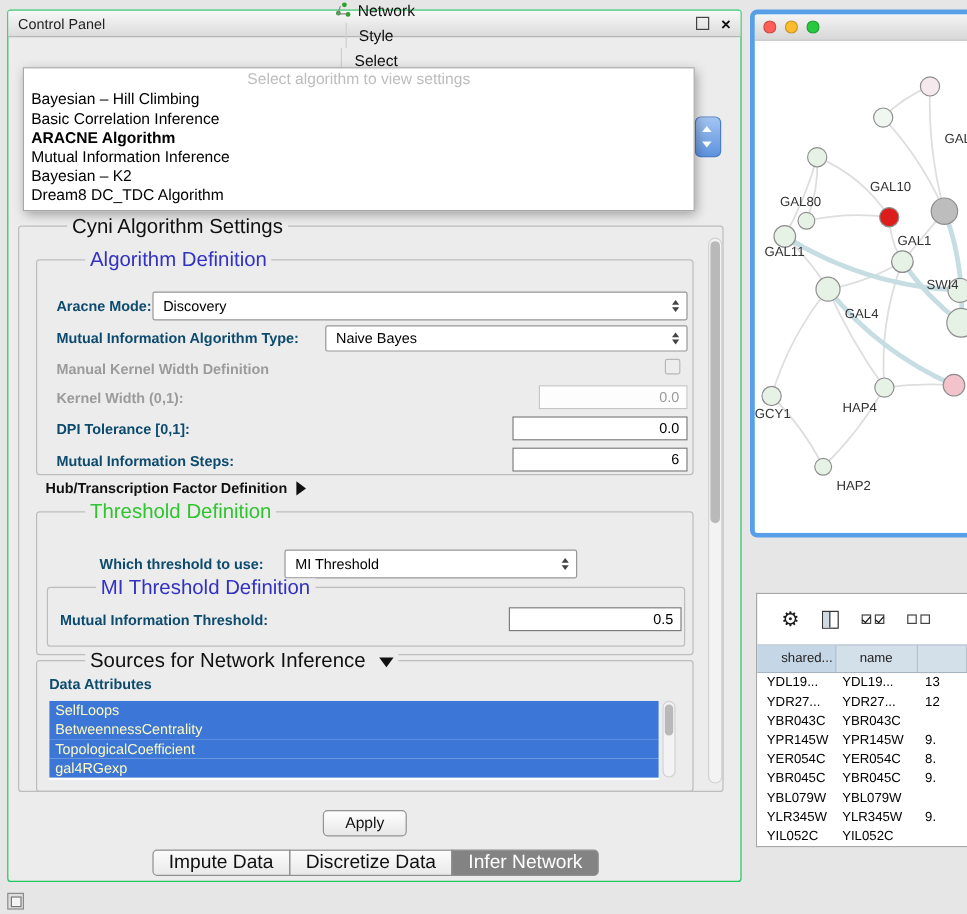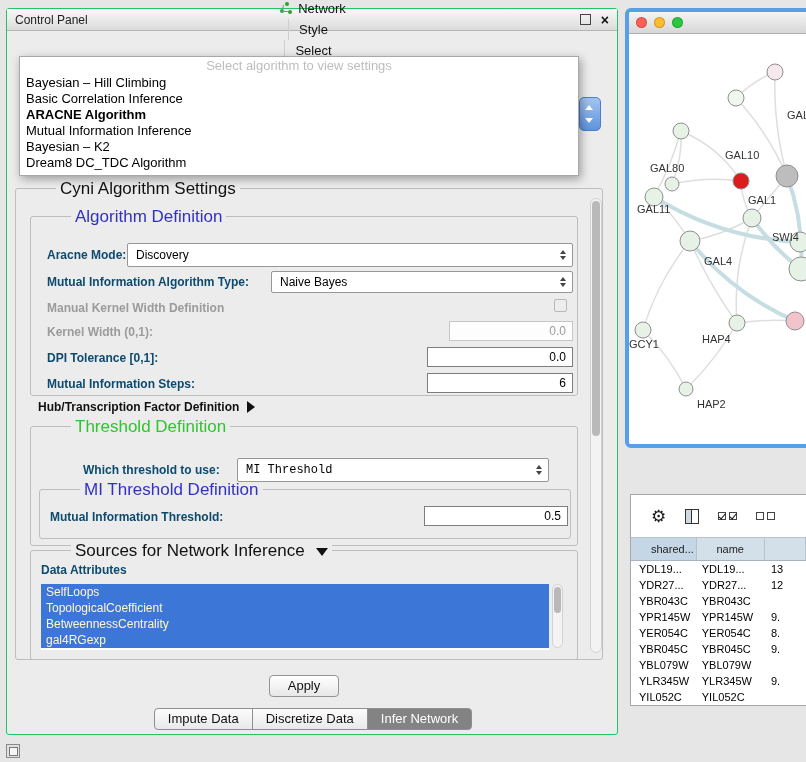--- a/index.html
+++ b/index.html
@@ -51,21 +51,21 @@
 
   .attr-list{position:absolute;background:#fff;overflow:hidden;}
   .attr-item{height:16px;line-height:16px;background:#3c77d8;color:#fef9c3;font-size:12px;padding-left:5px;white-space:nowrap;}
 
   .vscroll{position:absolute;background:#f3f3f3;border:1px solid #d2d2d2;border-radius:7px;box-sizing:border-box;}
   .vthumb{position:absolute;left:1px;right:1px;background:#b9b9b9;border-radius:6px;}
 
   .apply-btn{position:absolute;left:262px;top:666px;width:70px;height:22px;border:1px solid #949494;border-radius:4px;background:linear-gradient(#ffffff,#e7e7e7);font-size:13px;text-align:center;line-height:20px;color:#111;box-sizing:border-box;}
 
   .bottom-tab-bar{position:absolute;left:0;top:699px;width:612px;height:22px;display:flex;justify-content:center;}
-  .btab{height:22px;line-height:20px;font-size:13px;padding:0 13px;background:linear-gradient(#fcfcfc,#e9e9e9);border:1px solid #8f8f8f;box-sizing:border-box;margin-left:-1px;color:#111;white-space:nowrap;}
+  .btab{height:22px;line-height:20px;font-size:16px;padding:0 13px;background:linear-gradient(#fcfcfc,#e9e9e9);border:1px solid #8f8f8f;box-sizing:border-box;margin-left:-1px;color:#111;white-space:nowrap;}
   .btab:first-child{border-radius:4px 0 0 4px;margin-left:0;}
   .btab:last-child{border-radius:0 4px 4px 0;}
   .btab.btab-active{background:#838383;color:#fff;}
 
   
   .net-window{position:absolute;left:625px;top:8px;width:200px;height:440px;border:4px solid #57a0e8;border-radius:6px;background:#fff;box-sizing:border-box;overflow:hidden;}
   .net-titlebar{height:22px;background:linear-gradient(#f4f4f4,#d7d7d7);border-bottom:1px solid #b2b2b2;display:flex;align-items:center;padding-left:7px;gap:7px;box-sizing:border-box;}
   .tl{width:11px;height:11px;border-radius:50%;border:1px solid rgba(0,0,0,0.2);box-sizing:border-box;}
   .net-canvas{position:relative;width:100%;height:410px;background:#fff;}
   .net-canvas svg{position:absolute;left:0;top:0;}
@@ -178,21 +178,21 @@
 
       <div class="hub-row" style="left:22px;top:211px;">
         <span>Hub/Transcription Factor Definition</span>
         <span class="tri-right"></span>
       </div>
 
       <div class="grp" style="left:14px;top:237px;width:548px;height:120px;">
         <span class="legend green">Threshold Definition</span>
 
         <span class="lbl" style="left:52px;top:36px;">Which threshold to use:</span>
-        <div class="combo" style="left:206px;top:31px;width:312px;height:24px;font-family:Liberation Mono, monospace;">
+        <div class="combo" style="left:206px;top:31px;width:244px;height:24px;">
           <span class="val">MI Threshold</span>
           <span class="stepper"></span>
         </div>
 
         <div class="grp" style="left:8px;top:62px;width:532px;height:50px;">
           <span class="legend blue">MI Threshold Definition</span>
           <span class="lbl" style="left:10px;top:20px;">Mutual Information Threshold:</span>
           <div class="field" style="left:384px;top:16px;width:144px;height:20px;">
             <span>0.5</span>
           </div>
@@ -200,22 +200,22 @@
       </div>
 
       <div class="grp" style="left:14px;top:361px;width:548px;height:110px;">
         <span class="legend">
           <span>Sources for Network Inference</span>
           <span class="tri-down"></span>
         </span>
         <span class="lbl" style="left:10px;top:12px;">Data Attributes</span>
         <div class="attr-list" style="left:10px;top:33px;width:508px;height:66px;">
             <div class="attr-item">SelfLoops</div>
+            <div class="attr-item">BetweennessCentrality</div>
             <div class="attr-item">TopologicalCoefficient</div>
-            <div class="attr-item">BetweennessCentrality</div>
             <div class="attr-item">gal4RGexp</div>
           </div>
         <div class="vscroll" style="left:521px;top:33px;width:11px;height:64px;">
           <div class="vthumb" style="top:2px;height:26px;"></div>
         </div>
       </div>
 
       <div class="vscroll" style="left:574px;top:9px;width:12px;height:455px;">
         <div class="vthumb" style="top:2px;height:235px;"></div>
       </div>

